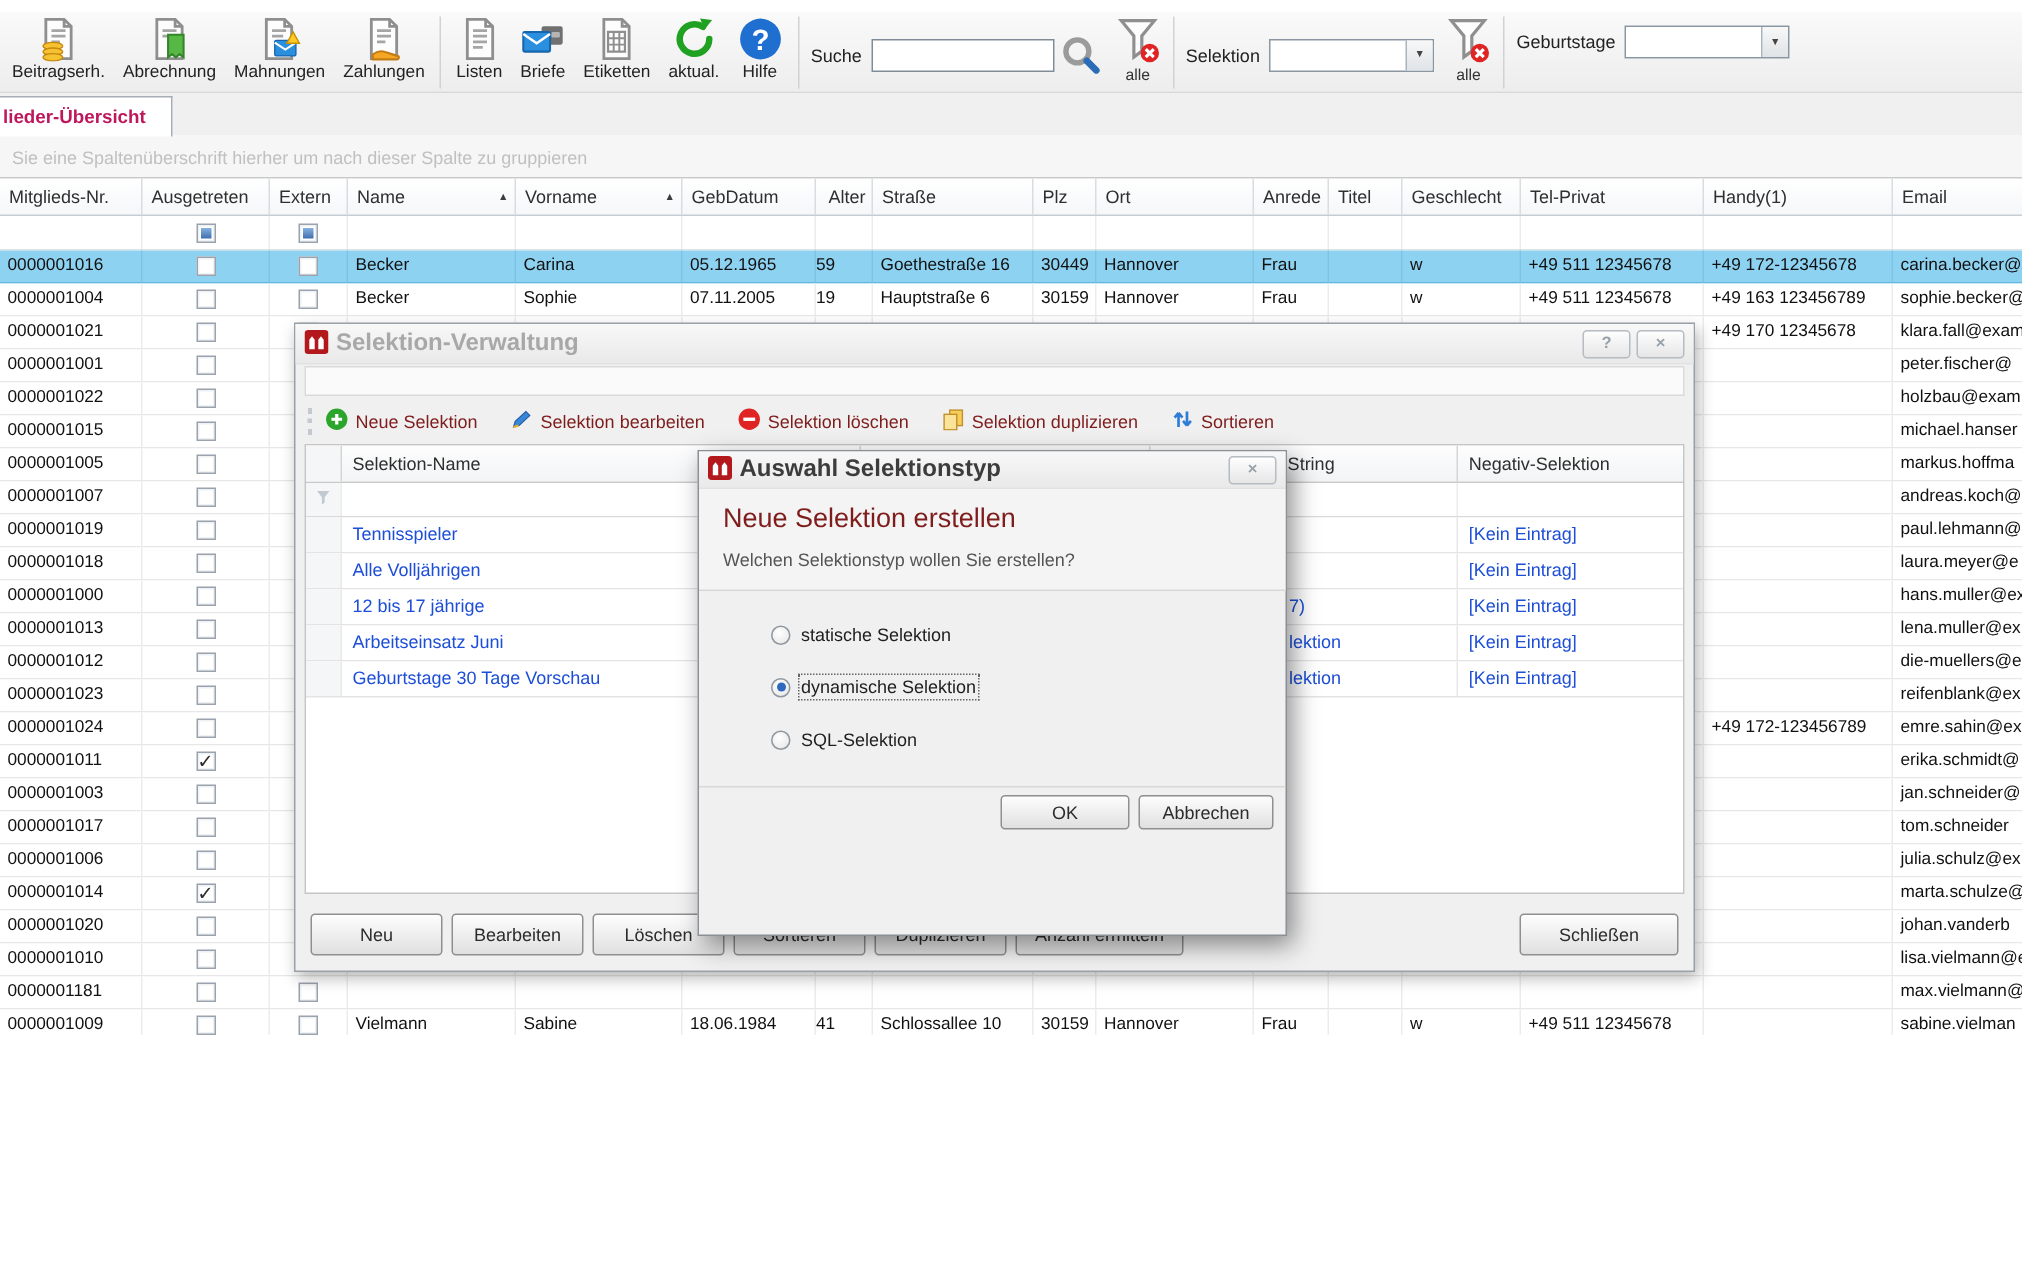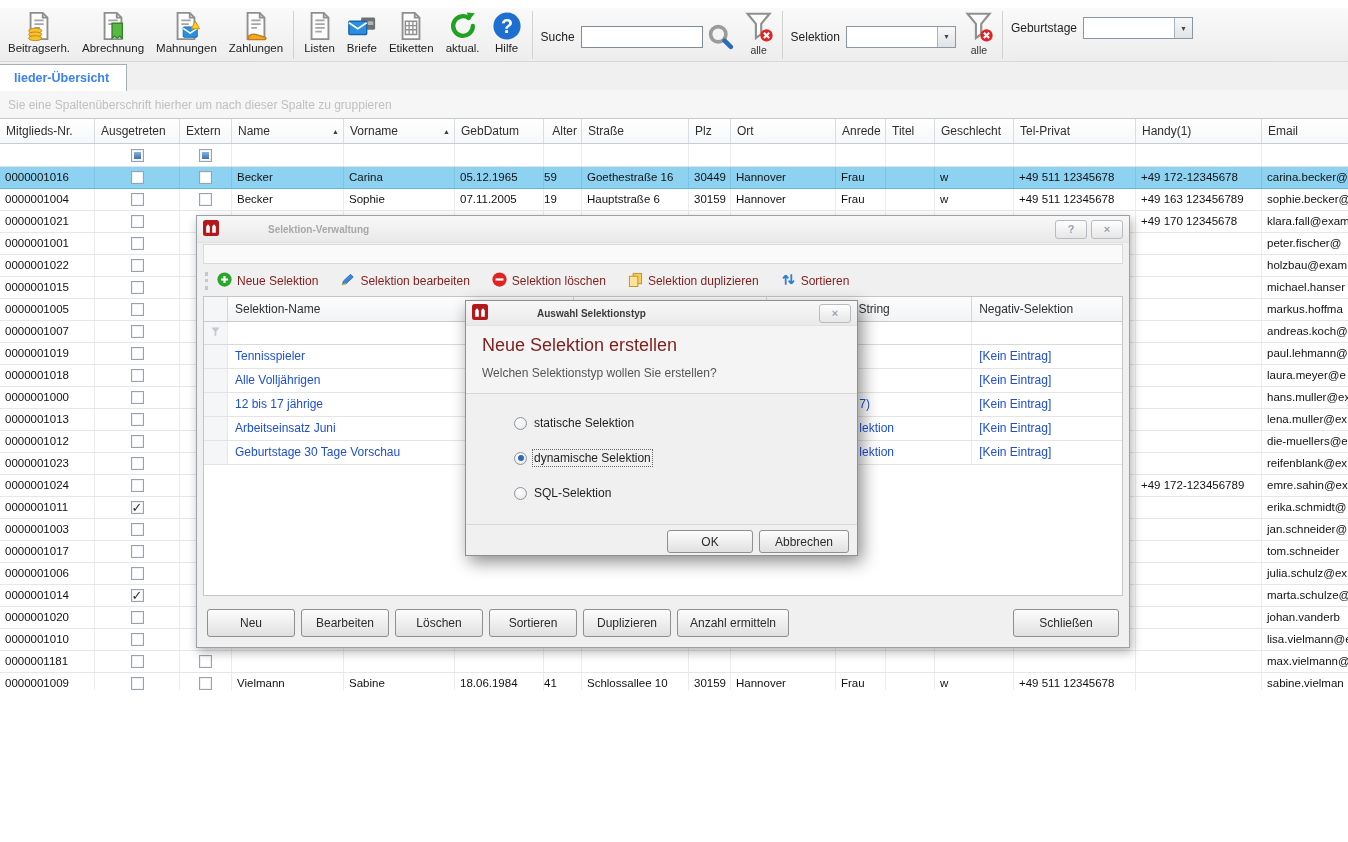--- a/index.html
+++ b/index.html
@@ -17,21 +17,21 @@
   .fieldgrp{display:flex;align-items:center;margin-top:8px;}
   .tlabel{font-size:12px;color:#222;margin:0 6px 0 4px;white-space:nowrap;}
   .tinput{width:122px;height:22px;border:1px solid #7f8c98;font-size:12px;padding:0 4px;box-sizing:border-box;outline:none;background:#fff;}
   .searchicon{margin:0 2px 0 4px;display:flex;align-items:center;}
   .funnelbtn{display:flex;flex-direction:column;align-items:center;margin:-6px 4px 0 8px;cursor:default;}
   .funnellabel{font-size:10.5px;color:#333;margin-top:-2px;}
   .combo{width:110px;height:22px;border:1px solid #8a97a3;background:#fff;display:flex;box-sizing:border-box;}
   .combo .arrow{margin-left:auto;width:17px;background:linear-gradient(#f8f8f8,#dfe3e7);border-left:1px solid #aab4bd;display:flex;align-items:center;justify-content:center;font-size:7px;color:#444;}
   
   .tabstrip{height:28px;background:#f0f0f0;position:relative;}
-  .tab{position:absolute;left:0;top:2px;width:112px;height:26px;background:#fff;border:1px solid #a5adb5;border-bottom:none;border-left:none;display:flex;align-items:center;font-weight:bold;font-size:12.5px;color:#3b82f6;padding-left:14px;white-space:nowrap;overflow:hidden;}
+  .tab{position:absolute;left:0;top:2px;width:112px;height:26px;background:#fff;border:1px solid #a5adb5;border-bottom:none;border-left:none;display:flex;align-items:center;font-weight:bold;font-size:12.5px;color:#be185d;padding-left:2px;white-space:nowrap;overflow:hidden;}
   
   .grouppanel{height:30px;background:#f6f6f6;display:flex;align-items:center;padding-left:8px;color:#c0c0c0;font-size:12px;}
   
   .tablewrap{position:absolute;left:0;top:118px;width:1348px;height:571px;overflow:hidden;border-top:1px solid #c8c8c8;}
   .thead,.tfilter,.trow{display:flex;width:1402px;}
   .thead{height:24px;background:linear-gradient(#ffffff,#f5f7f9);border-bottom:1px solid #c4ccd4;}
   .hc{box-sizing:border-box;border-right:1px solid #d8dde2;display:flex;align-items:center;padding:0 4px 0 6px;font-size:12px;color:#2f2f2f;white-space:nowrap;overflow:hidden;}
   .hc.right{justify-content:flex-end;}
   .sorticon{display:none;font-size:7px;color:#3c3c3c;margin-left:auto;padding-left:3px;}
   .sorticon.show{display:inline;}
@@ -46,21 +46,21 @@
   .c0{width:95px;} .c1{width:85px;} .c2{width:52px;} .c3{width:112px;} .c4{width:111px;}
   .c5{width:89px;} .c6{width:38px;} .c7{width:107px;} .c8{width:42px;} .c9{width:105px;}
   .c10{width:50px;} .c11{width:49px;} .c12{width:79px;} .c13{width:122px;} .c14{width:126px;} .c15{width:140px;}
   
   .cb{width:13px;height:13px;border:1px solid #9aa2ad;background:#fff;display:inline-block;position:relative;box-shadow:inset 0 0 0 1px #eef2f5;box-sizing:border-box;}
   .cb.checked::after{content:"\2713";position:absolute;left:0px;top:-4px;font-size:13px;color:#2b2b2b;}
   .cb.ind::after{content:"";position:absolute;left:2px;top:2px;width:7px;height:7px;background:linear-gradient(#86b2e0,#3f6fae);}
   
   .win{position:absolute;background:#f0f0f0;border:1px solid #98a0a8;box-sizing:border-box;}
   .wtitle{height:26px;display:flex;align-items:center;padding:0 6px;gap:5px;background:linear-gradient(#f8f8f8,#e9e9e9);border-bottom:1px solid #e2e2e2;}
-  .wtext{font-weight:bold;font-size:10px;color:#a8a8a8;flex:1;white-space:nowrap;margin-left:44px;}
+  .wtext{font-weight:bold;font-size:16px;color:#a8a8a8;flex:1;white-space:nowrap;}
   .wtext.active{color:#3c3c3c;}
   .wbtns{display:flex;gap:4px;margin-left:auto;}
   .wbtn{width:30px;height:17px;border:1px solid #b6bcc2;border-radius:3px;background:linear-gradient(#fefefe,#e6e6e6);color:#98a2ab;font-weight:bold;font-size:11px;display:flex;align-items:center;justify-content:center;cursor:default;}
   .btn{height:28px;min-width:88px;padding:0 12px;border:1px solid #8f8f8f;border-radius:3px;background:linear-gradient(#fdfdfd,#e0e0e0);font-size:12px;color:#2c2c2c;font-family:inherit;cursor:default;}
   
   .selwin{left:196px;top:215px;width:934px;height:433px;z-index:10;box-shadow:2px 4px 10px rgba(0,0,0,.30);}
   .wpanel{position:absolute;left:6px;right:6px;top:28px;height:20px;background:#fafafa;border:1px solid #dadada;box-sizing:border-box;}
   .wtools{position:absolute;left:8px;right:6px;top:52px;height:26px;display:flex;align-items:center;}
   .wtools::before{content:"";width:3px;align-self:stretch;margin:4px 6px 4px 0;border-left:3px dotted #c3c9d0;}
   .wtool{display:flex;align-items:center;gap:5px;margin-right:22px;font-size:12px;color:#7f1d1d;white-space:nowrap;cursor:default;}
@@ -71,21 +71,21 @@
   .gfilter{height:22px;border-bottom:1px solid #d9d9d9;background:#fff;}
   .gf{box-sizing:border-box;border-right:1px solid #ececec;display:flex;align-items:center;justify-content:center;}
   .grow{height:23px;border-bottom:1px solid #e4e4e4;background:#fff;}
   .gc{box-sizing:border-box;border-right:1px solid #e8e8e8;font-size:12px;line-height:22px;padding-left:7px;white-space:nowrap;overflow:hidden;color:#1d4ed8;}
   .gi{width:24px;padding-left:0;background:#f5f6f8;display:flex;align-items:center;justify-content:center;}
   .g1{width:346px;} .g2{width:194px;} .g3{width:205px;} .g4{width:150px;border-right:none;}
   .g3.frag{padding-left:92px;}
   .wbuttons{position:absolute;left:10px;top:393px;display:flex;gap:6px;}
   .closebtn{position:absolute;right:10px;top:393px;min-width:106px;}
   
-  .typewin{left:465px;top:300px;width:393px;height:256px;z-index:20;box-shadow:4px 6px 16px rgba(0,0,0,.45);border-color:#8b9097;}
+  .typewin{left:465px;top:300px;width:393px;height:324px;z-index:20;box-shadow:4px 6px 16px rgba(0,0,0,.45);border-color:#8b9097;}
   .typewin .wtitle{height:24px;}
   .theader{height:68px;background:#f4f4f4;border-bottom:1px solid #d8d8d8;padding:6px 16px;box-sizing:border-box;}
   .h1{font-size:18px;color:#7f1d1d;margin:3px 0 10px 0;}
   .h2{font-size:12px;color:#555;}
   .opts{padding:22px 0 0 48px;}
   .opt{display:flex;align-items:center;margin-bottom:21px;cursor:default;}
   .radio{width:13px;height:13px;border:1px solid #8e979e;border-radius:50%;background:radial-gradient(circle at 40% 35%,#ffffff,#e4e4e4);display:inline-block;position:relative;margin-right:7px;box-sizing:border-box;}
   .radio.sel::after{content:"";position:absolute;left:2.5px;top:2.5px;width:6px;height:6px;border-radius:50%;background:#2f69bd;}
   .olabel{font-size:12px;color:#1e1e1e;}
   .olabel.focus{outline:1px dotted #666;outline-offset:1px;}

